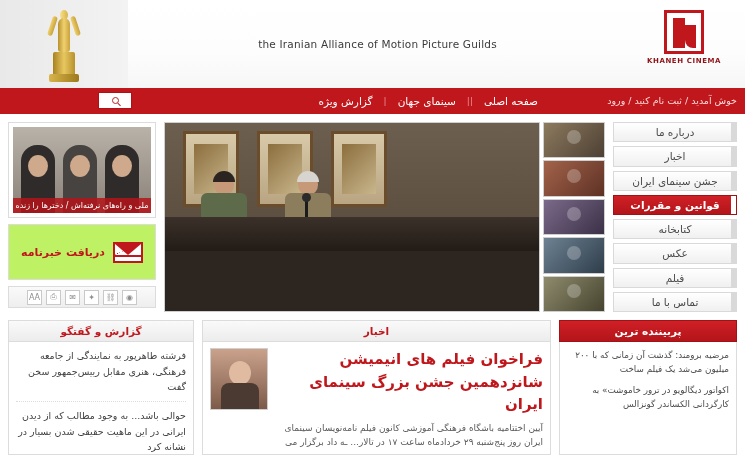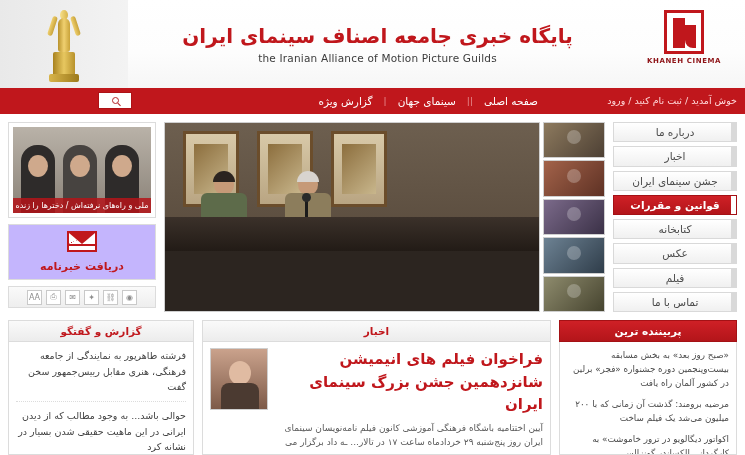--- a/index.html
+++ b/index.html
@@ -218,22 +218,21 @@
   .film-img .w1 { left:8px; }
   .film-img .w2 { left:50px; background:#474340; }
   .film-img .w3 { left:92px; }
   .film-img .cap {
     position:absolute; left:0; right:0; bottom:0; height:15px; background:rgba(180,20,25,0.85);
     color:#fff; font-size:8px; line-height:15px; text-align:center; direction:rtl;
   }
   .newsletter {
     margin-top: 6px; border: 1px solid #dcdcdc; height: 56px;
     display:flex; align-items:center; justify-content:center; gap:8px; direction: rtl;
-    background:#c4b5fd;
-    flex-direction:column;
+    background:#bef264;
   }
   .newsletter .env {
     width: 30px; height: 21px; border: 2px solid #c0171c; position: relative; background:#fff;
   }
   .newsletter .env:before {
     content:""; position:absolute; left:-1px; top:-1px; width:28px; height:12px;
     border-bottom: 2px solid #c0171c; transform: skewY(0deg);
     background: linear-gradient(to bottom right, transparent 49%, #c0171c 50%, transparent 51%);
   }
   .newsletter .env:after {
@@ -289,21 +288,20 @@
       <div class="fig">
         <div class="armL"></div>
           <div class="armR"></div>
         <div class="head"></div>
           <div class="body"></div>
         <div class="base"></div>
           <div class="base2"></div>
       </div>
     </div>
     <div class="titles">
-      <div class="title-fa">پایگاه خبری جامعه اصناف سینمای ایران</div>
       <div class="title-en">the Iranian Alliance of Motion Picture Guilds</div>
     </div>
     <div class="logo">
       <div class="mark"></div>
       <div class="logo-text">KHANEH CINEMA</div>
     </div>
   </div>
 
   <div class="navbar">
     <div class="nav-left-search">
@@ -426,21 +424,20 @@
           <span class="sicon">AA</span>
         </div>
       </div>
     </div>
 
     <div class="bottom-row">
 
       <div class="col-pop">
         <div class="sec-head red">پربیننده ترین</div>
         <div class="sec-body red-body">
-          <div class="pop-item">«صبح روز بعد» به بخش مسابقه بیست‌وپنجمین دوره جشنواره «فجر» برلین در کشور آلمان راه یافت</div>
           <div class="pop-item">مرضیه برومند: گذشت آن زمانی که با ۲۰۰ میلیون می‌شد یک فیلم ساخت</div>
           <div class="pop-item">اکواتور دیگالویو در ترور خاموشت» به کارگردانی الکساندر گونزالس</div>
         </div>
       </div>
 
       <div class="col-news">
         <div class="sec-head grey">اخبار</div>
         <div class="sec-body">
           <div class="news-wrap">
             <div class="news-text">

